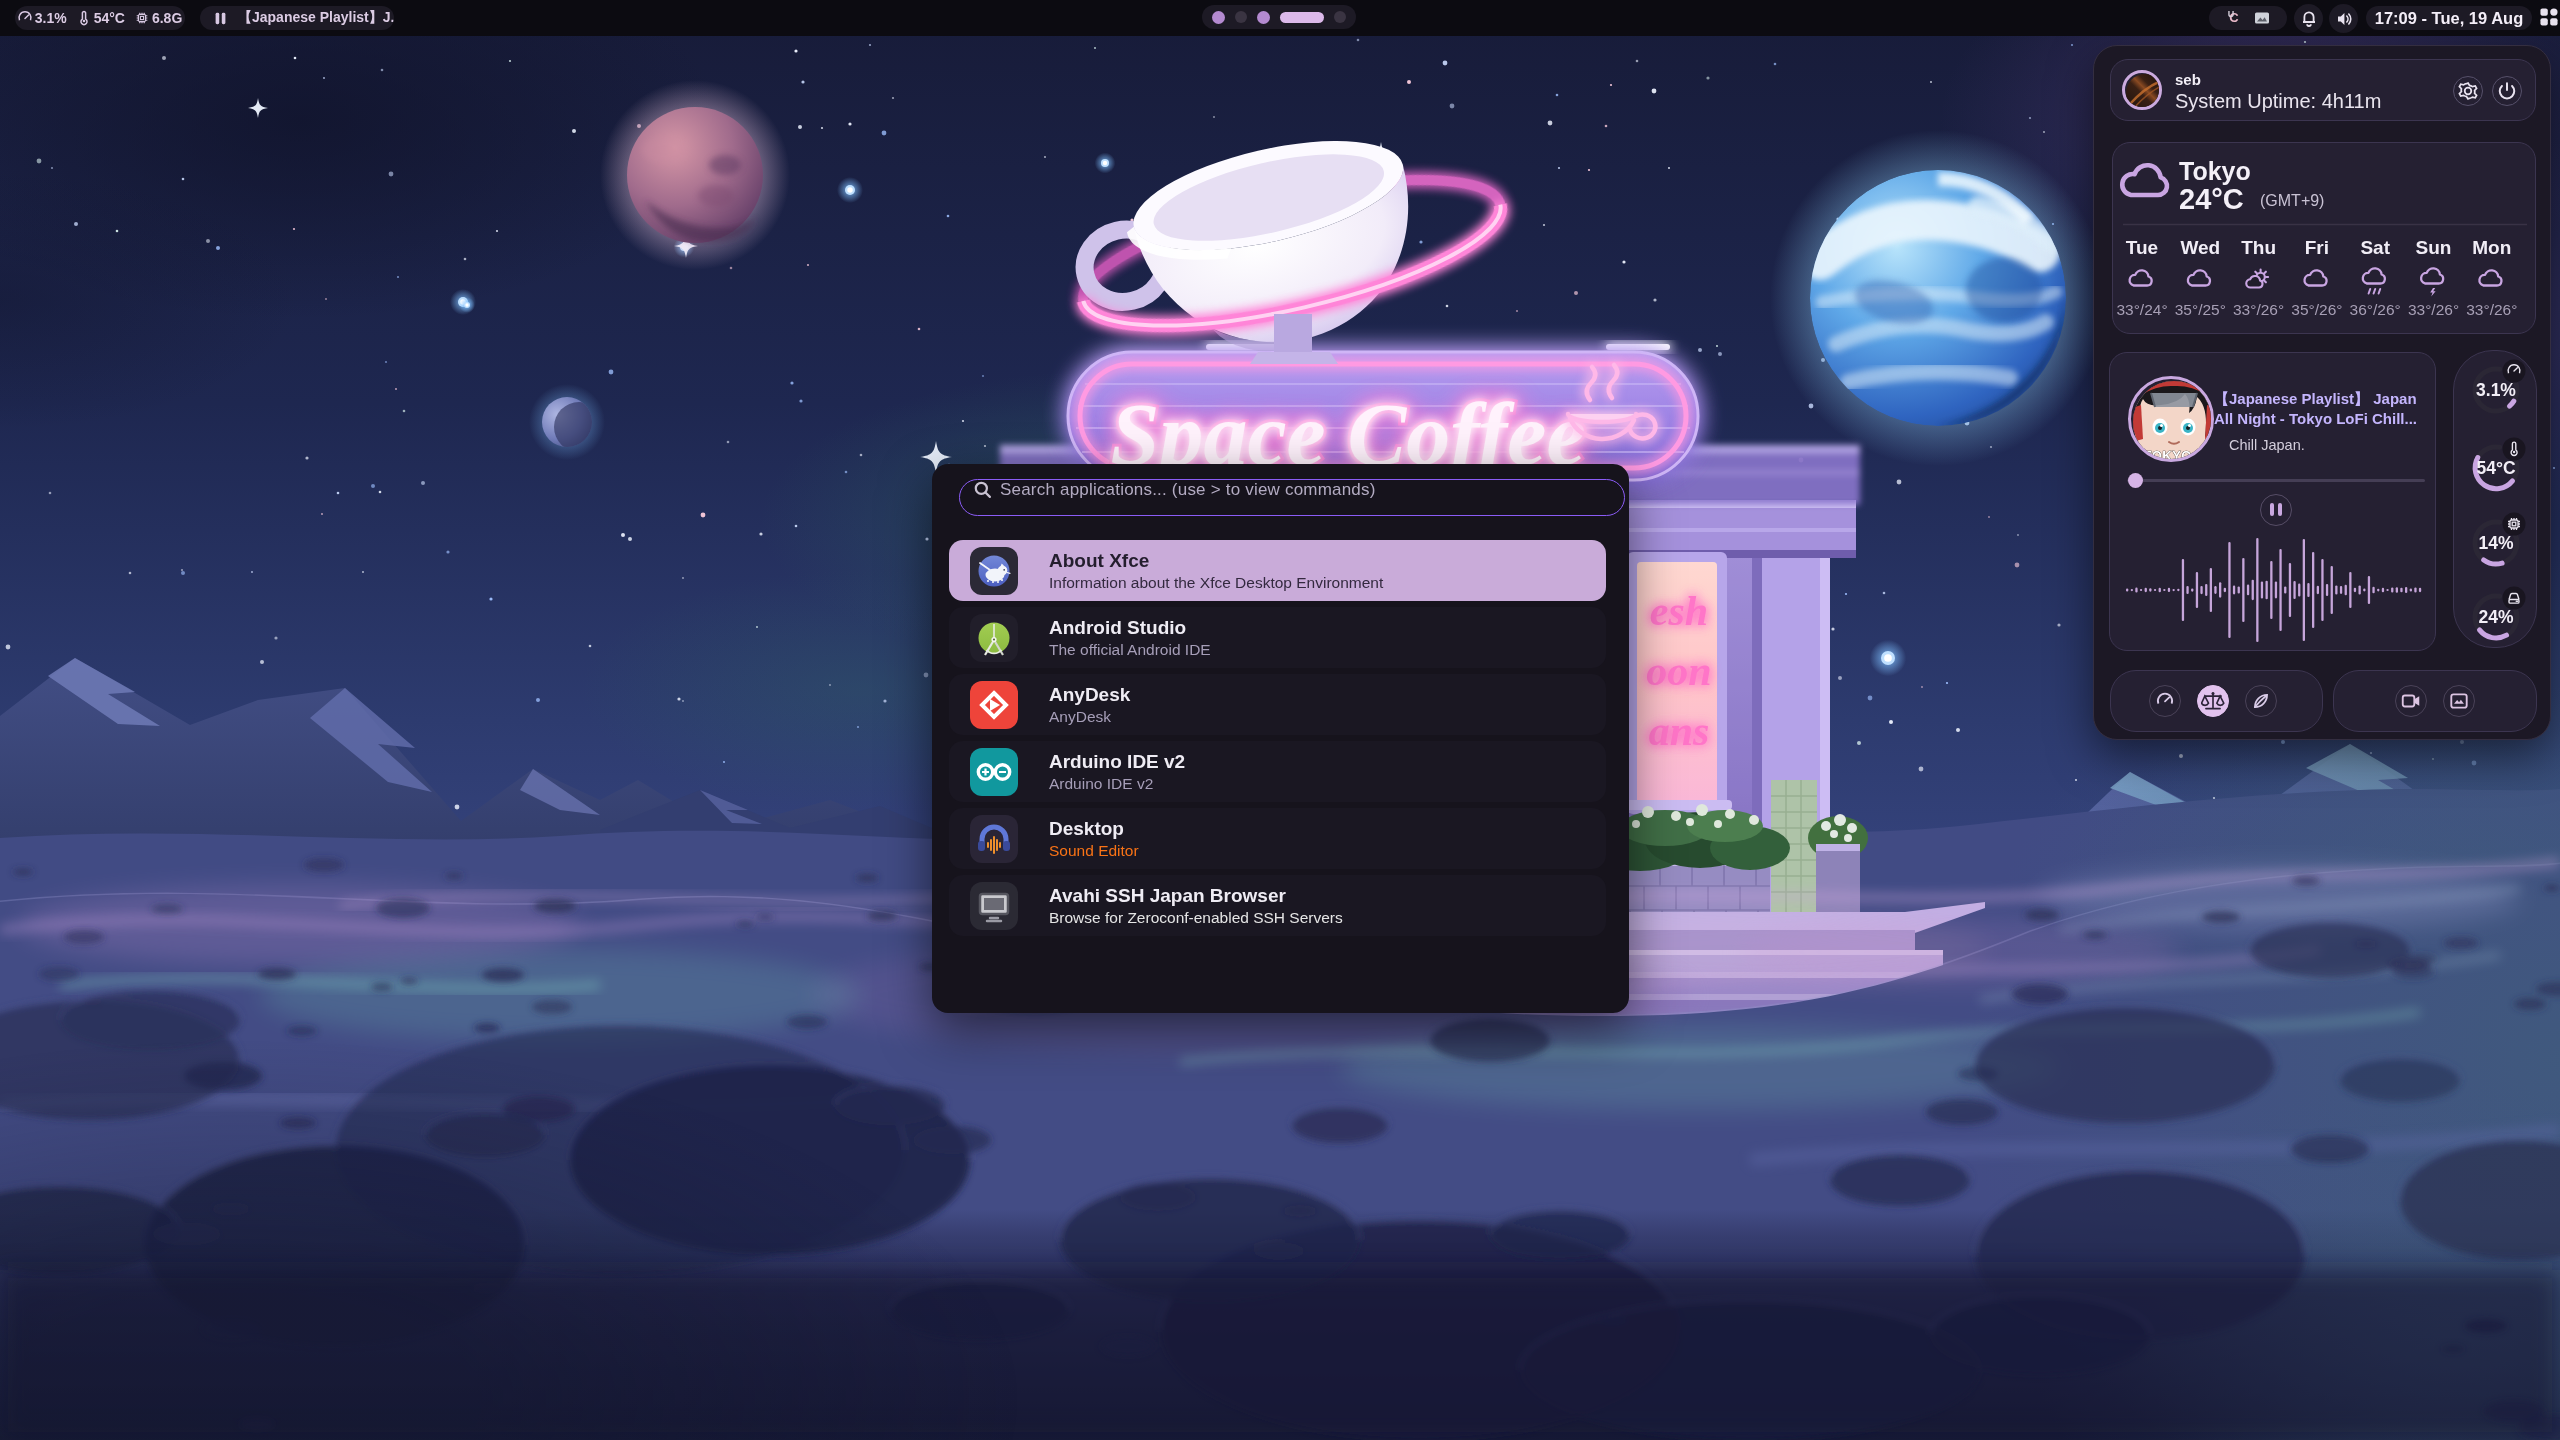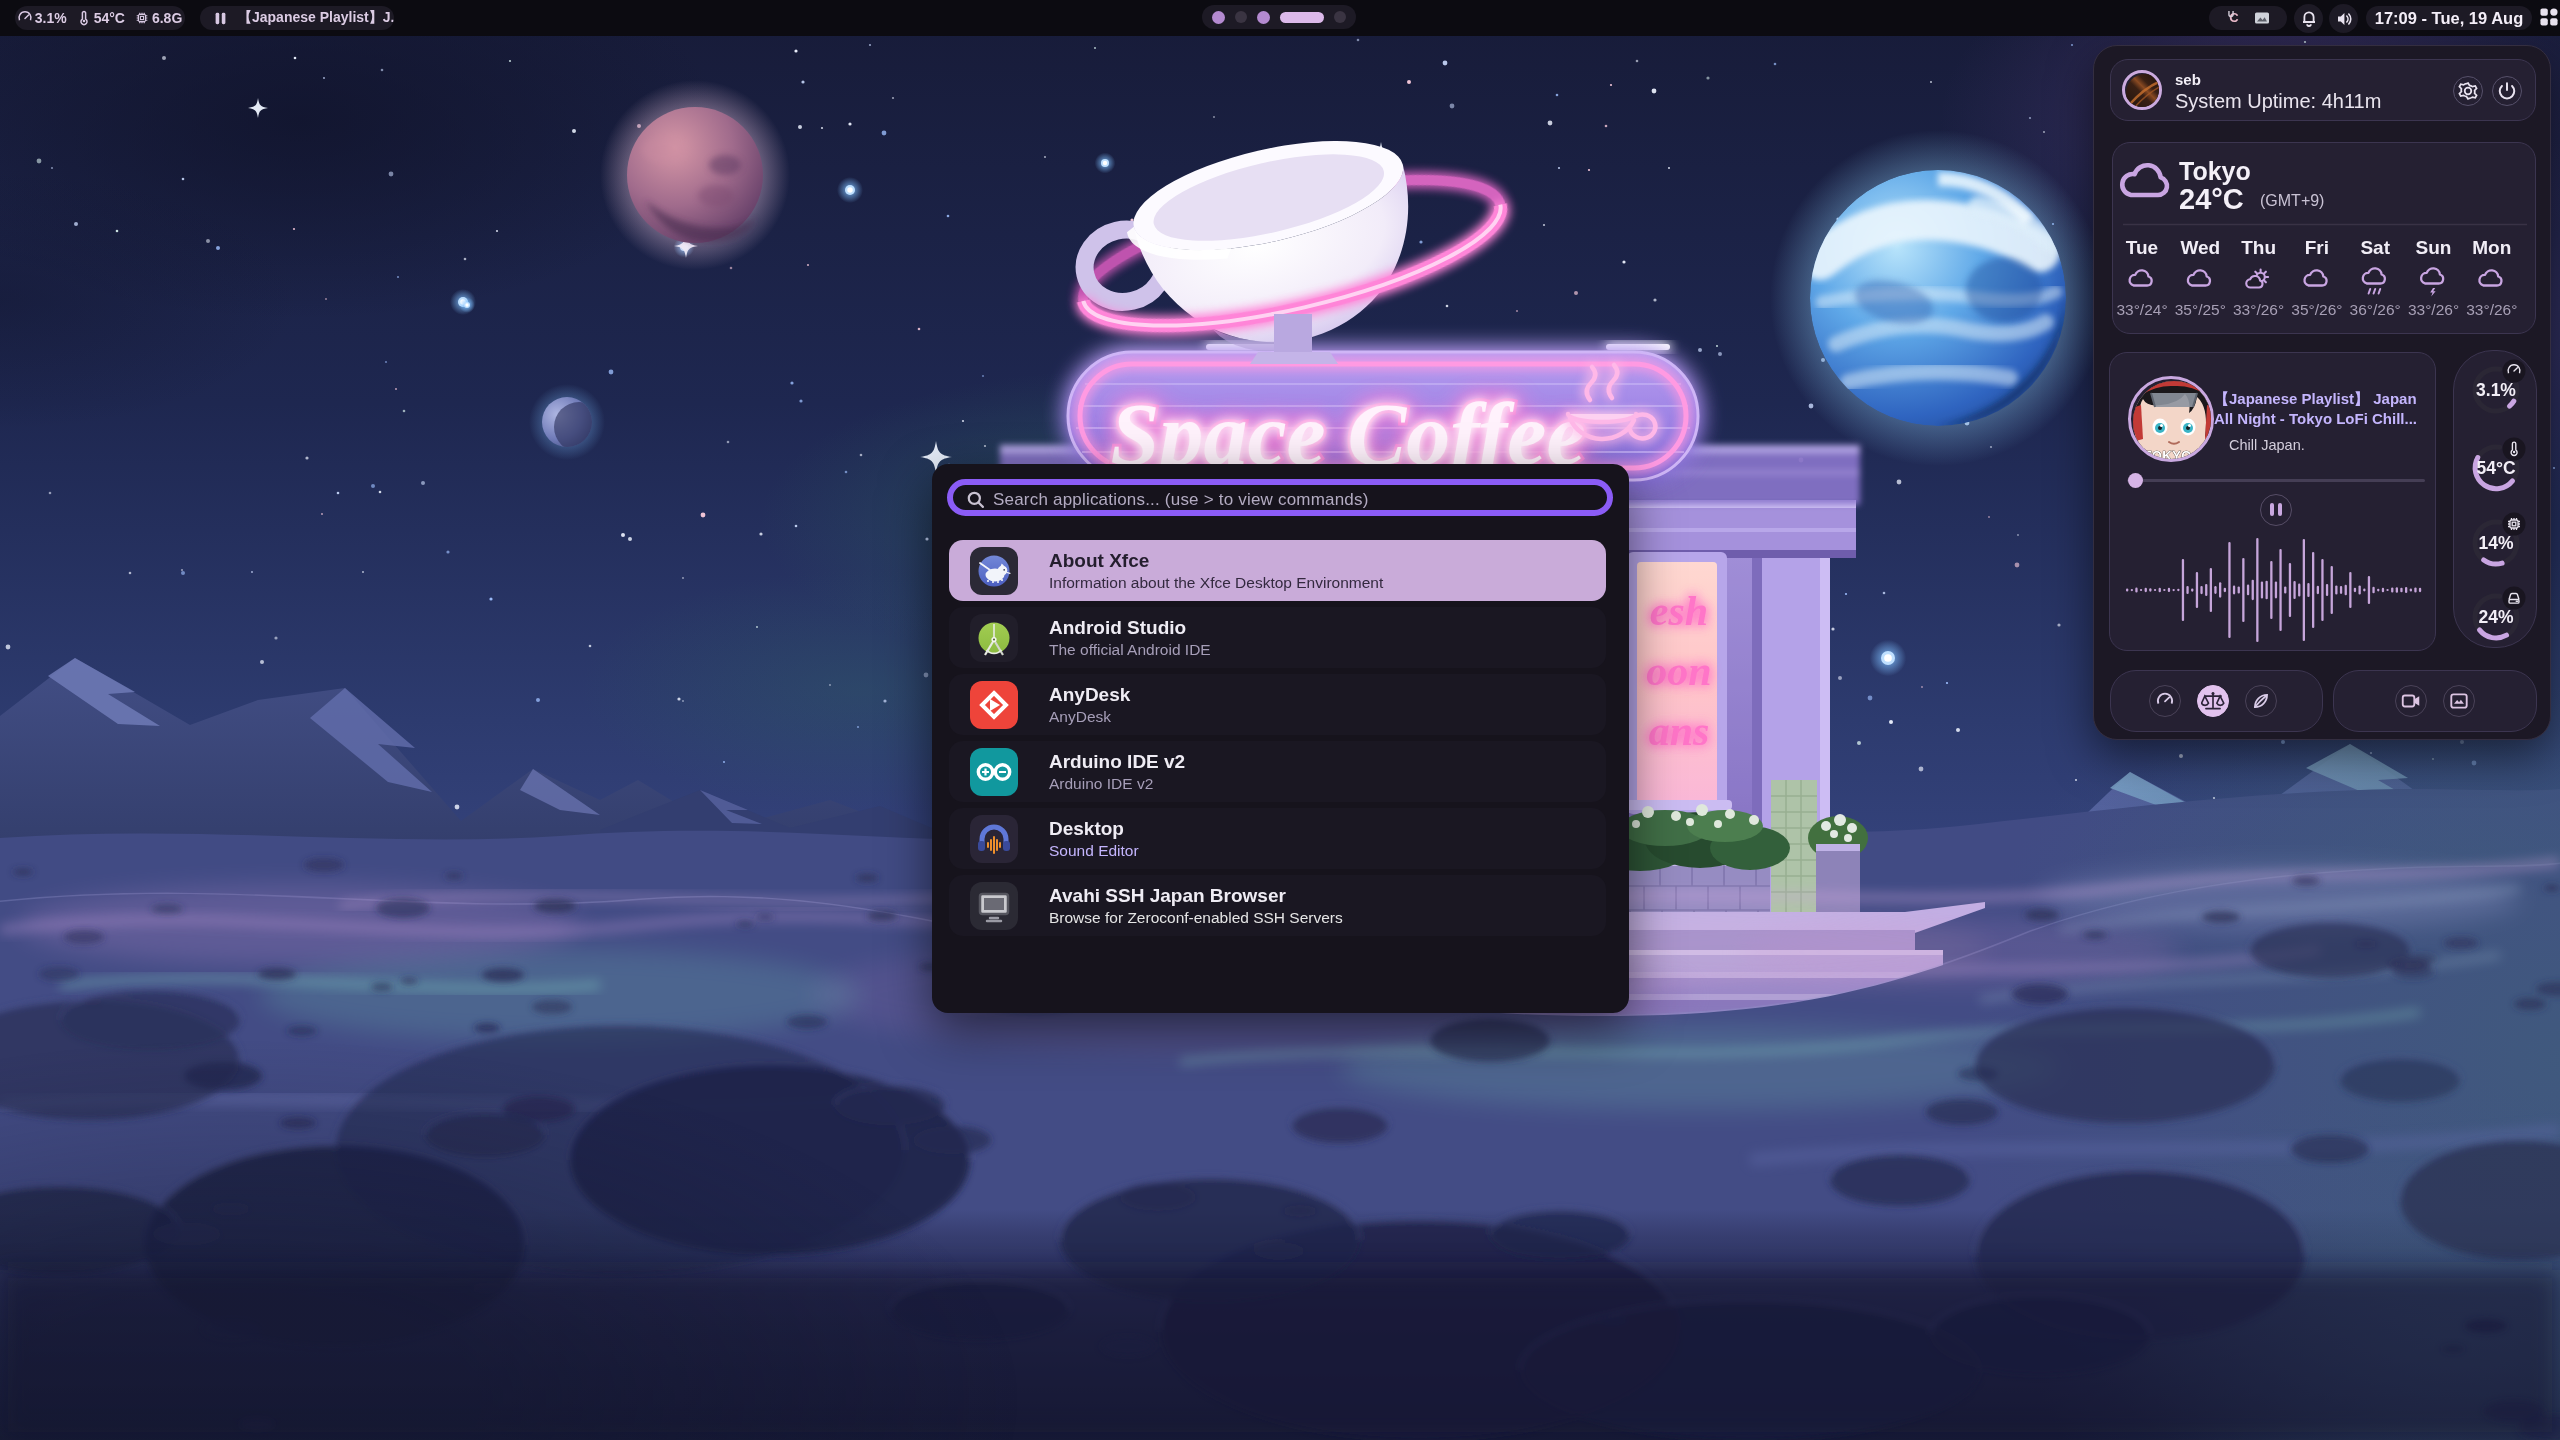--- a/index.html
+++ b/index.html
@@ -7,21 +7,21 @@
 .pill{position:absolute;top:6px;height:24px;background:#1d1a25;border-radius:12px;display:flex;align-items:center;justify-content:center}
 .pill svg,.circ svg{flex:none}
 .circ{position:absolute;top:4px;width:29px;height:29px;background:#1d1a25;border-radius:50%;display:flex;align-items:center;justify-content:center}
 .bt{font-size:14px;color:#dccce4;margin:0 5px 0 2px;font-weight:bold;white-space:nowrap}
 .bic{display:flex;margin-left:4px;flex:none}
 .clock{font-size:16.5px;font-weight:bold;color:#f4eef8}
 .dot{width:13px;height:13px;border-radius:50%;margin:0 5px}
 .dot.sm{width:12px;height:12px;background:#3a3442}
 .wsact{width:44px;height:11px;border-radius:6px;background:#dcb9ea;margin:0 5px}
 #launcher{position:absolute;left:932px;top:464px;width:697px;height:549px;background:#16131c;border-radius:16px;z-index:4;box-shadow:0 18px 50px rgba(0,0,0,0.55)}
-#search{position:absolute;left:15px;top:15px;width:666px;height:37px;border:6px solid #8b5cf6;border-radius:19px;display:flex;align-items:flex-end}
+#search{position:absolute;left:27px;top:15px;width:666px;height:37px;border:1px solid #8b5cf6;border-radius:19px;display:flex;align-items:flex-start}
 #ph{font-size:17px;color:#b3abc2;margin-left:7px;letter-spacing:0.2px}
 #rows{position:absolute;left:17px;top:76px;width:657px}
 .row{height:61px;margin-bottom:6px;border-radius:14px;display:flex;align-items:center;background:#1a1722}
 .row.sel{background:#c9abd9}
 .appic{width:48px;height:48px;border-radius:12px;margin-left:21px;overflow:hidden;flex:none}
 .rtxt{margin-left:31px}
 .rt{font-size:19px;font-weight:bold;line-height:24px}
 .rs{font-size:15.5px;line-height:20px}
 #panel{position:absolute;left:2093px;top:45px;width:458px;height:695px;background:#1c1825;border-radius:24px;border:1px solid #342e40;z-index:4;box-shadow:0 16px 44px rgba(0,0,0,0.5)}
 .card{position:absolute;background:#252032;border:1px solid #3c3550;border-radius:18px}
@@ -983,21 +983,21 @@
         <div class="appic" style="background:#2a2536"><svg width="48" height="48" viewBox="0 0 48 48">
             <path d="M12 30 v-6 a12 12 0 0 1 24 0 v6" fill="none" stroke="#5f78d8" stroke-width="5"></path>
             <rect x="8" y="26" width="7" height="10" rx="3" fill="#3a4a9a"></rect>
             <rect x="33" y="26" width="7" height="10" rx="3" fill="#3a4a9a"></rect>
             <g stroke="#f0902c" stroke-width="2" stroke-linecap="round">
               <path d="M18 28 v4 M21 25 v10 M24 22 v16 M27 25 v10 M30 28 v4"></path>
             </g>
           </svg></div>
         <div class="rtxt">
           <div class="rt" style="color:#efecf4">Desktop</div>
-          <div class="rs" style="color:#c4b5fd">Sound Editor</div>
+          <div class="rs" style="color:#f97316">Sound Editor</div>
         </div>
       </div>
       <div class="row">
         <div class="appic" style="background:#2b2a34"><svg width="48" height="48" viewBox="0 0 48 48">
             <rect x="10" y="12" width="28" height="20" rx="2.5" fill="#c9c9ce" stroke="#55555e" stroke-width="2.5"></rect>
             <rect x="14" y="16" width="20" height="12" fill="#6a6a74"></rect>
             <path d="M20 36 h8 M17 39 h14" stroke="#9a9aa4" stroke-width="2.5" stroke-linecap="round"></path>
           </svg></div>
         <div class="rtxt">
           <div class="rt" style="color:#efecf4">Avahi SSH Japan Browser</div>

